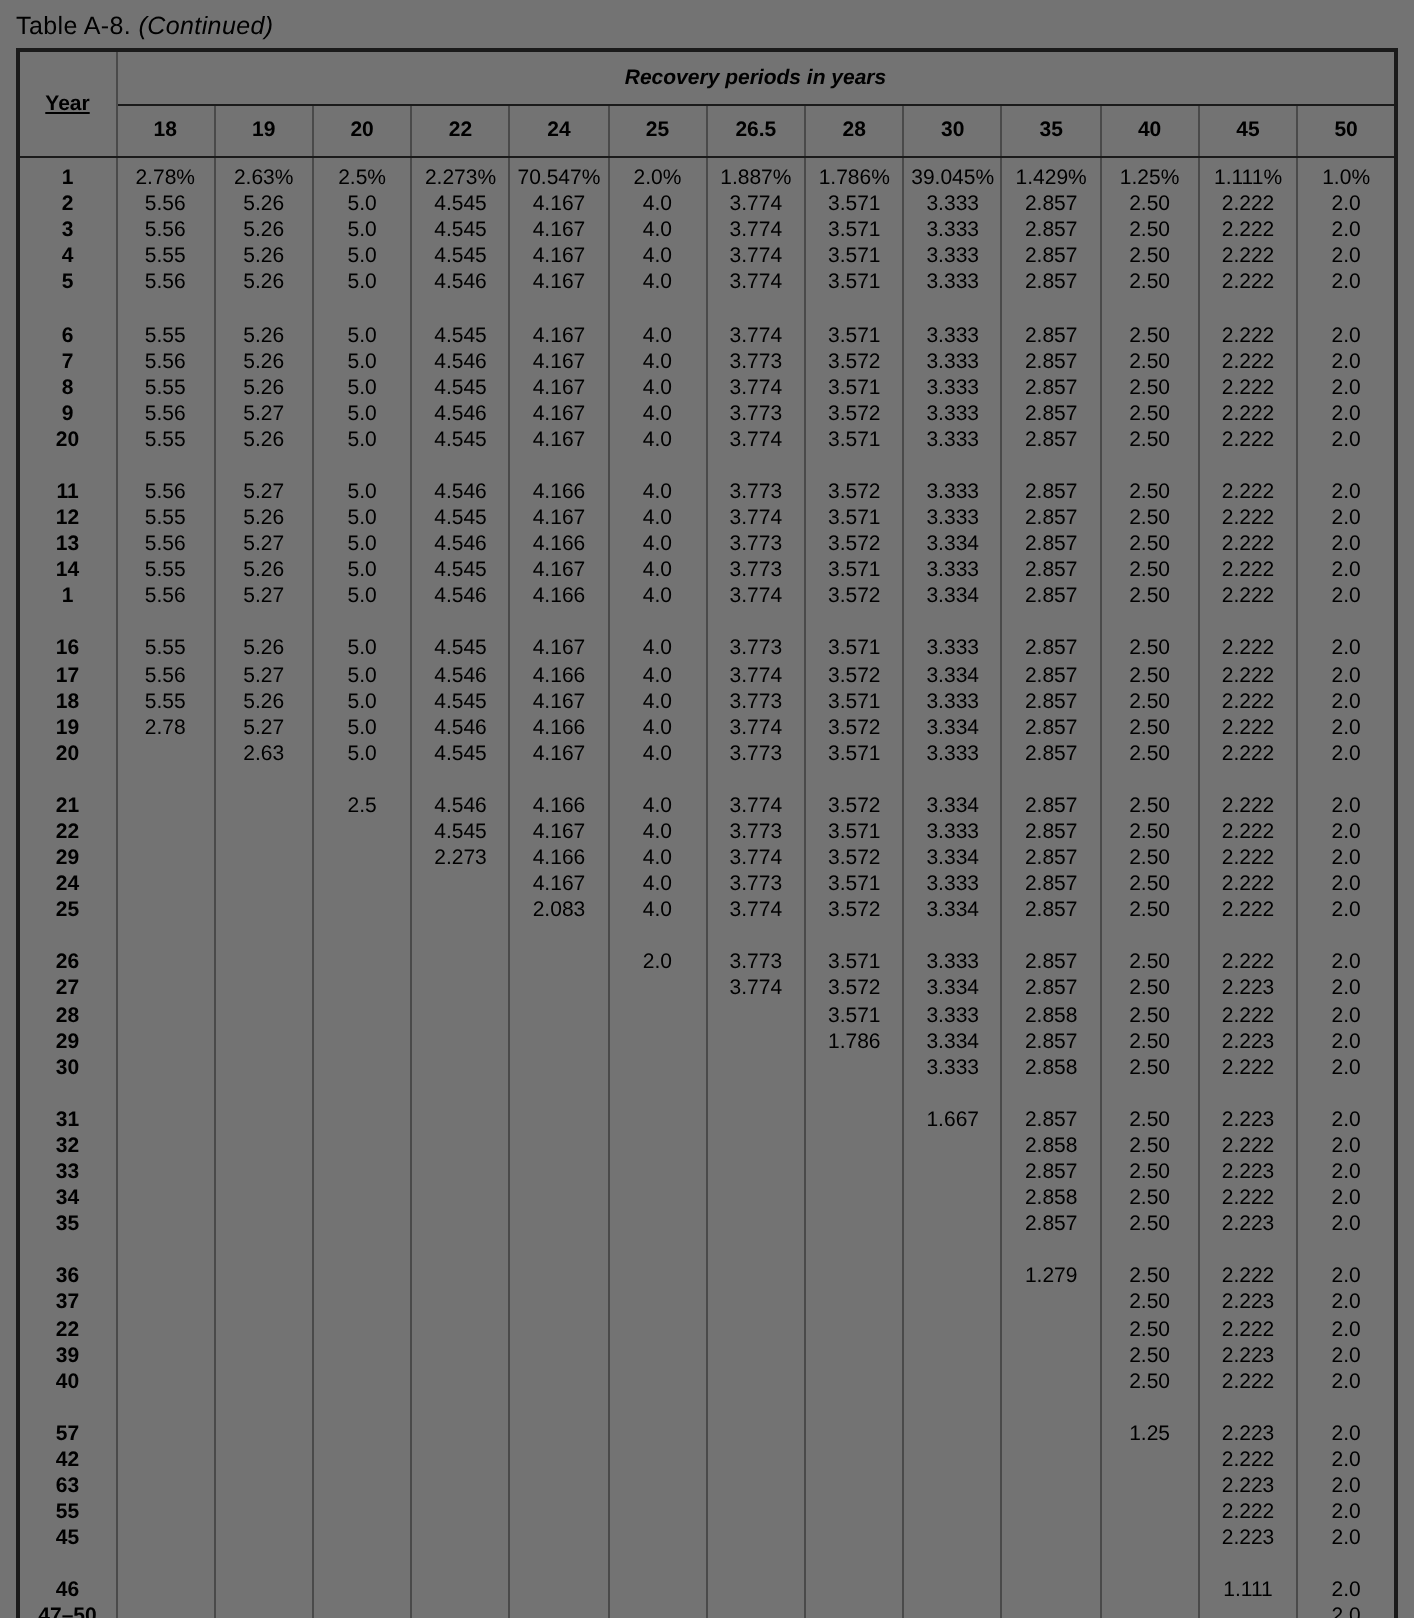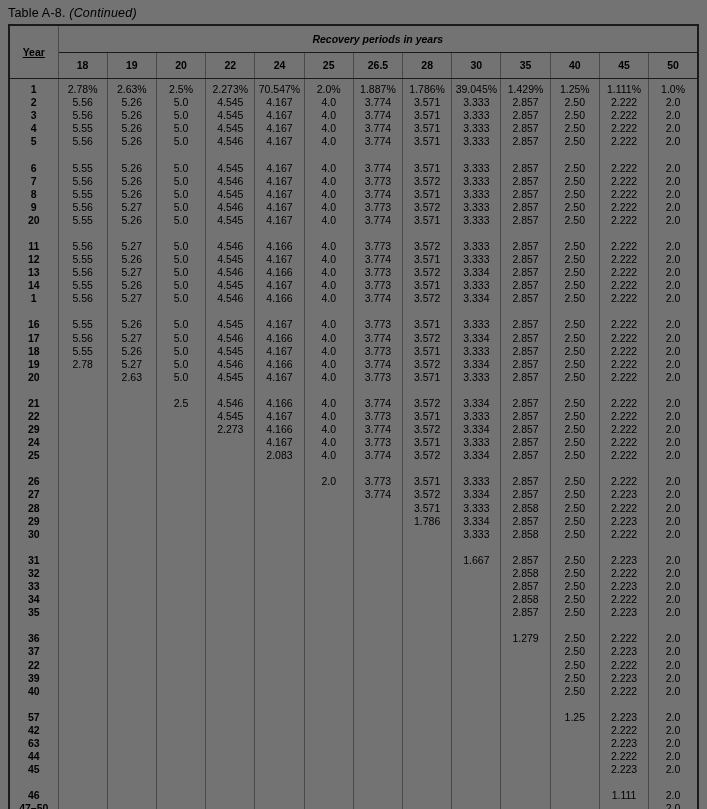--- a/index.html
+++ b/index.html
@@ -924,21 +924,21 @@
           <td></td>
           <td></td>
           <td></td>
           <td></td>
           <td></td>
           <td></td>
           <td>2.223</td>
           <td>2.0</td>
         </tr>
         <tr>
-          <td class="year">44</td>
+          <td class="year">55</td>
           <td></td>
           <td></td>
           <td></td>
           <td></td>
           <td></td>
           <td></td>
           <td></td>
           <td></td>
           <td></td>
           <td></td>

